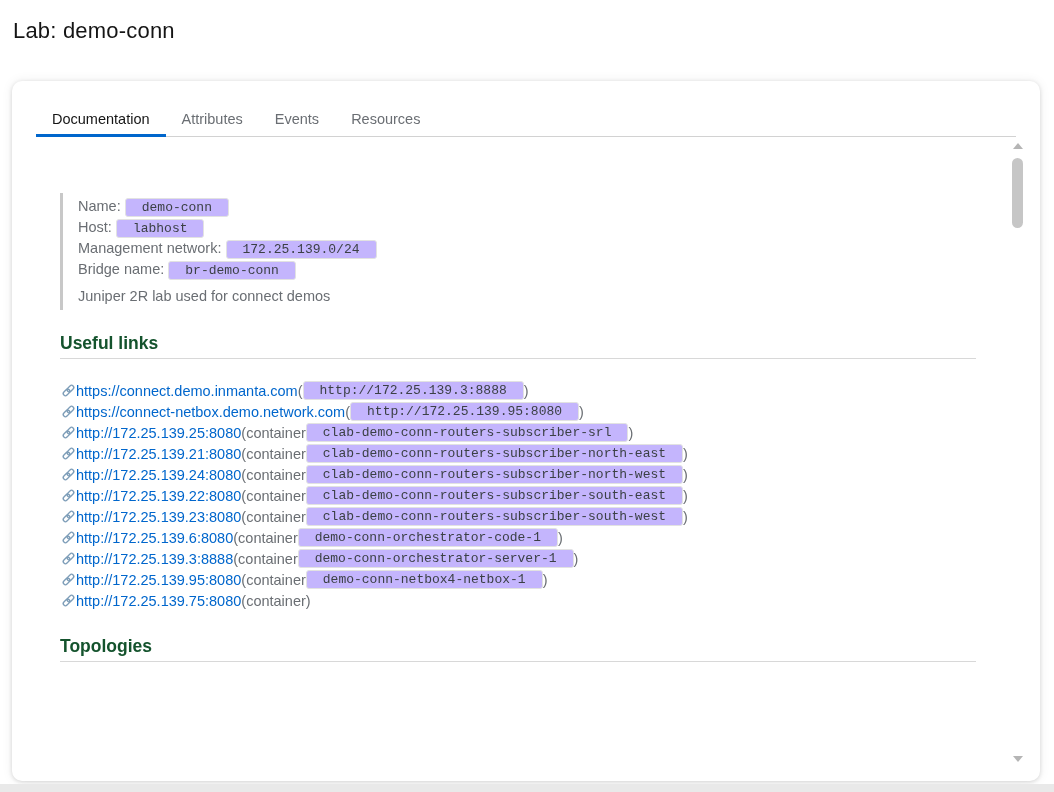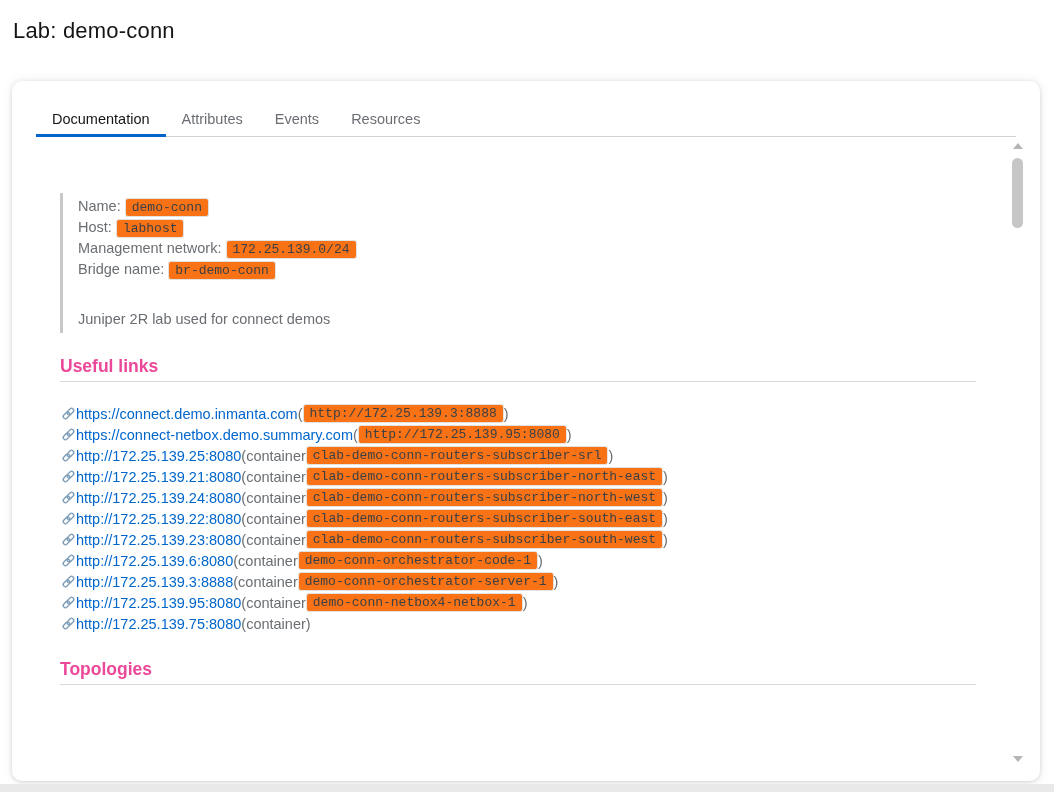--- a/index.html
+++ b/index.html
@@ -34,36 +34,36 @@
   .scrollwrap { position:relative; height:641px; overflow:hidden; }
   .doc { padding:38px 64px 0 48px; }
   .doc-h1 {
     margin:26px 0 0; padding-bottom:9px;
     border-bottom:1px solid #d8d8d8;
     font-size:21px; line-height:24px; font-weight:700; color:#151515;
   }
   .doc-h2 {
     margin:23px 0 0; padding-bottom:4px;
     border-bottom:1px solid #d8d8d8;
-    font-size:17.5px; line-height:21px; font-weight:700; color:#ec4899;
+    font-size:17.5px; line-height:21px; font-weight:700; color:#14532d;
   }
   .summary {
     margin:18px 0 0; padding:3px 0 3px 15px;
     border-left:3px solid #c8c8c8;
     color:#6a6e73; font-size:14.5px; line-height:21px;
   }
   .bq-bold { font-weight:700; }
   .field-row { height:21px; white-space:nowrap; }
   .chip {
     font-family:"Liberation Mono", monospace;
     font-size:13px; line-height:15px;
-    background:#f97316; border:1px solid #e2e2e2; border-radius:3px;
-    padding:1px 6px; color:#3b4045; display:inline-block; vertical-align:baseline;
-  }
-  .note { margin-top:29px; }
+    background:#c4b5fd; border:1px solid #e2e2e2; border-radius:3px;
+    padding:1px 16px; color:#3b4045; display:inline-block; vertical-align:baseline;
+  }
+  .note { margin-top:6px; }
   .links { margin-top:21px; }
   .link-row {
     height:21px; display:flex; align-items:center; gap:0;
     font-size:14.5px; color:#6a6e73; white-space:nowrap;
   }
   .link-row a { color:#0066cc; text-decoration:none; cursor:pointer; }
   .icon-wrap { display:inline-flex; width:16px; height:16px; align-items:center; justify-content:center; flex:0 0 auto; }
   .topo { margin-top:25px; }
   
   .sbar { position:absolute; top:6px; right:16px; bottom:16px; width:12px; }
@@ -120,21 +120,21 @@
           </div>
           <div class="link-row">
             <span class="icon-wrap">
               <svg viewBox="0 0 24 24" width="15" height="15" aria-hidden="true">
                 <g transform="rotate(-45 12 12)" fill="none" stroke="#7d9db8" stroke-width="2.2">
                   <rect x="1.6" y="8.5" width="12" height="7" rx="3.5"></rect>
                   <rect x="10.4" y="8.5" width="12" height="7" rx="3.5"></rect>
                 </g>
               </svg>
             </span>
-            <a>https://connect-netbox.demo.summary.com</a>
+            <a>https://connect-netbox.demo.network.com</a>
             <span>(</span>
             <span class="chip">http://172.25.139.95:8080</span>
             <span>)</span>
           </div>
           <div class="link-row">
             <span class="icon-wrap">
               <svg viewBox="0 0 24 24" width="15" height="15" aria-hidden="true">
                 <g transform="rotate(-45 12 12)" fill="none" stroke="#7d9db8" stroke-width="2.2">
                   <rect x="1.6" y="8.5" width="12" height="7" rx="3.5"></rect>
                   <rect x="10.4" y="8.5" width="12" height="7" rx="3.5"></rect>

